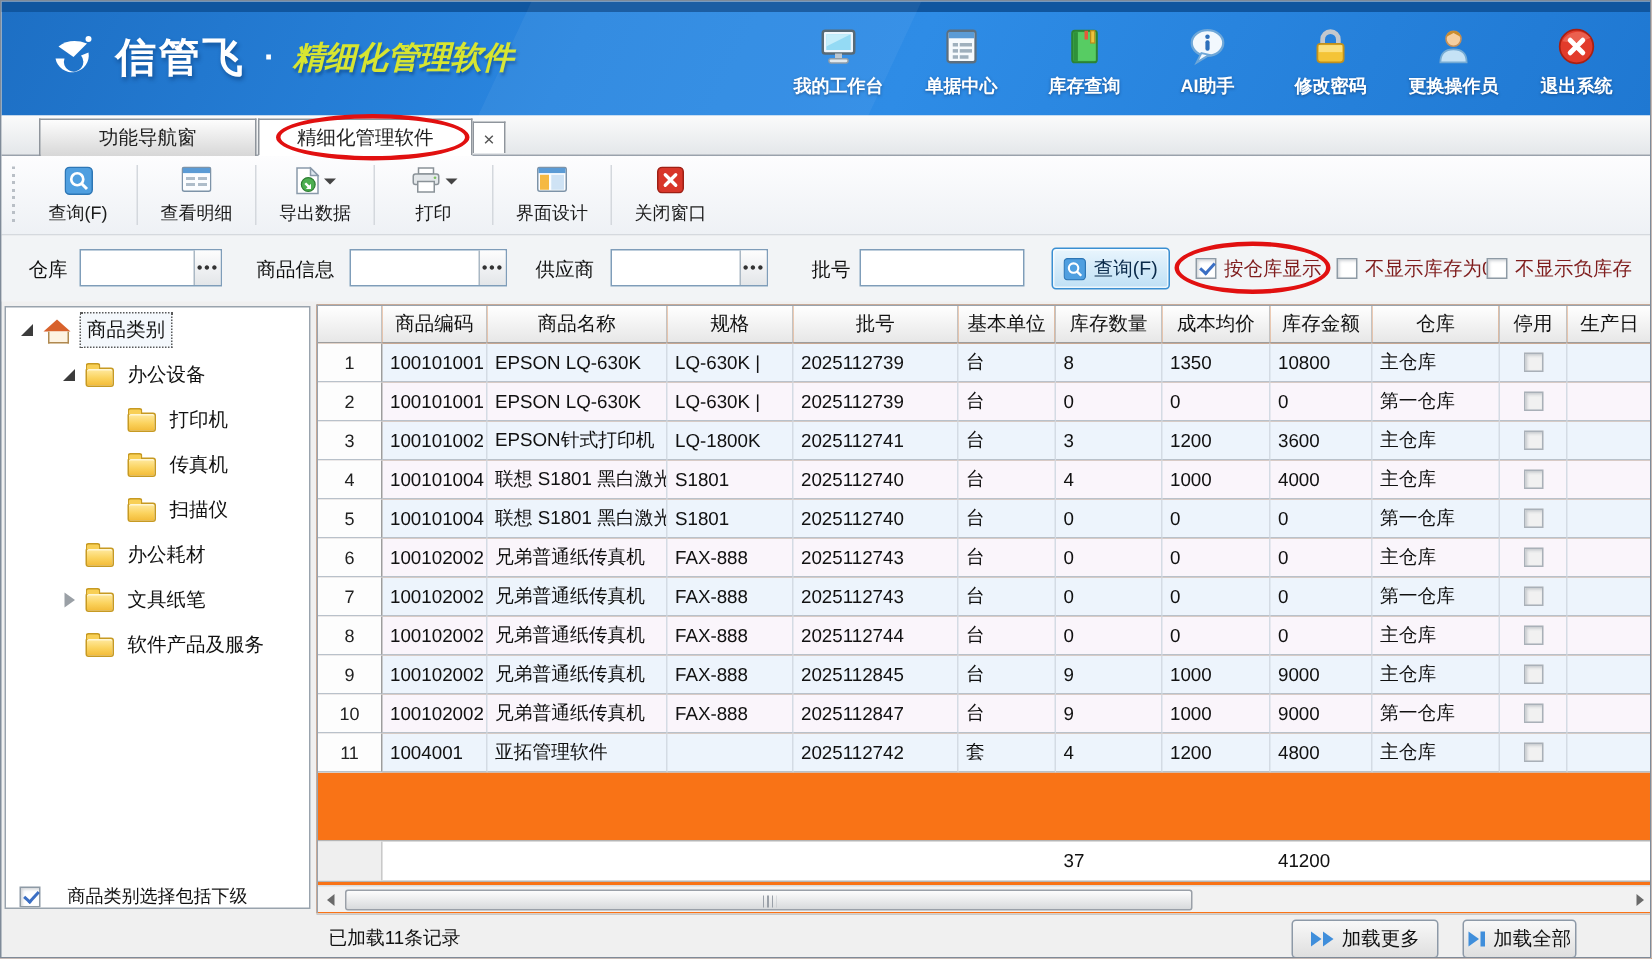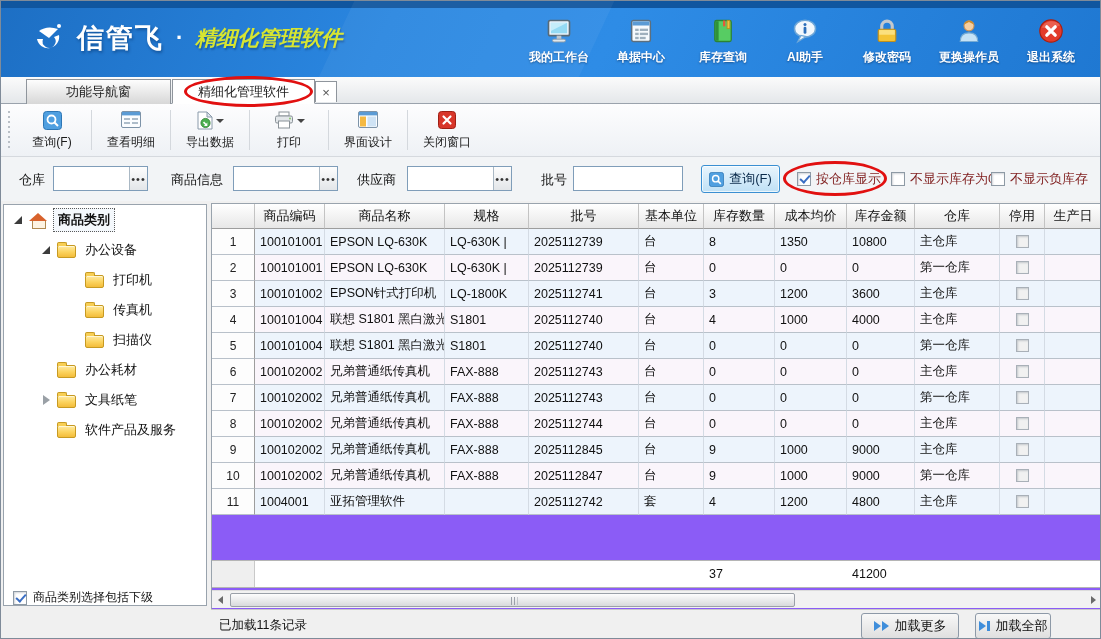--- a/index.html
+++ b/index.html
@@ -92,27 +92,27 @@
   .tree-icon.folder { background:linear-gradient(180deg,#ffeaa2 0%,#fbd35e 55%,#f3bc3a 100%);
     border:1px solid #c79a22; border-radius:2px; box-shadow:inset 0 1px 0 #fff6d2; margin-top:3px; height:13px; }
   .tree-icon.folder::before { content:""; position:absolute; top:-4px; left:-1px; width:8px; height:3px;
     background:#f8cf55; border:1px solid #c79a22; border-bottom:none; border-radius:2px 2px 0 0; }
   .tree-icon.home { margin-top:0; }
   .tree-icon.home::before { content:""; position:absolute; left:0; top:0; width:0; height:0;
     border-left:9px solid transparent; border-right:9px solid transparent; border-bottom:8px solid #d8622c; }
   .tree-icon.home::after { content:""; position:absolute; left:3px; top:8px; width:12px; height:7px;
     background:#fdf3e2; border:1px solid #b08950; border-top:none; }
   .tree-label { font-size:13px; color:#111; white-space:nowrap; padding:2px 4px; }
-  .tree-label.selected { border:1px dotted #5a5a5a; background:#f4f8fc;font-weight:bold; }
-
-  #tree-bottom-check { position:absolute; left:12px; top:588px; display:flex; align-items:center; gap:6px;
+  .tree-label.selected { border:1px dotted #5a5a5a; background:#f4f8fc; }
+
+  #tree-bottom-check { position:absolute; left:12px; top:588px; display:flex; align-items:center; gap:18px;
     font-size:12px; color:#111; cursor:pointer; }
 
   
-  #grid { position:absolute; left:210px; top:202px; width:891px; height:406px; background:#8b5cf6;
+  #grid { position:absolute; left:210px; top:202px; width:891px; height:406px; background:#f97316;
     border-left:1px solid #99a3ad; border-top:1px solid #99a3ad; overflow:hidden; }
   .grid-row { display:grid; grid-template-columns:43px 70px 120px 84px 110px 65px 71px 72px 68px 85px 45px 1fr; }
   .ghead { height:25px; }
   .ghead .gcell { background:linear-gradient(180deg,#ffffff,#e7e7e7); border-right:1px solid #c3c3c3;
     border-bottom:1px solid #9d9d9d; display:flex; align-items:center; justify-content:center;
     font-size:13px; color:#111; cursor:pointer; overflow:hidden; white-space:nowrap; }
   .gbody .grid-row { height:26px; }
   .gbody .grid-row:nth-child(odd) { background:#edf4fc; }
   .gbody .grid-row:nth-child(even) { background:#faf5fb; }
   .gcell { overflow:hidden; white-space:nowrap; }

